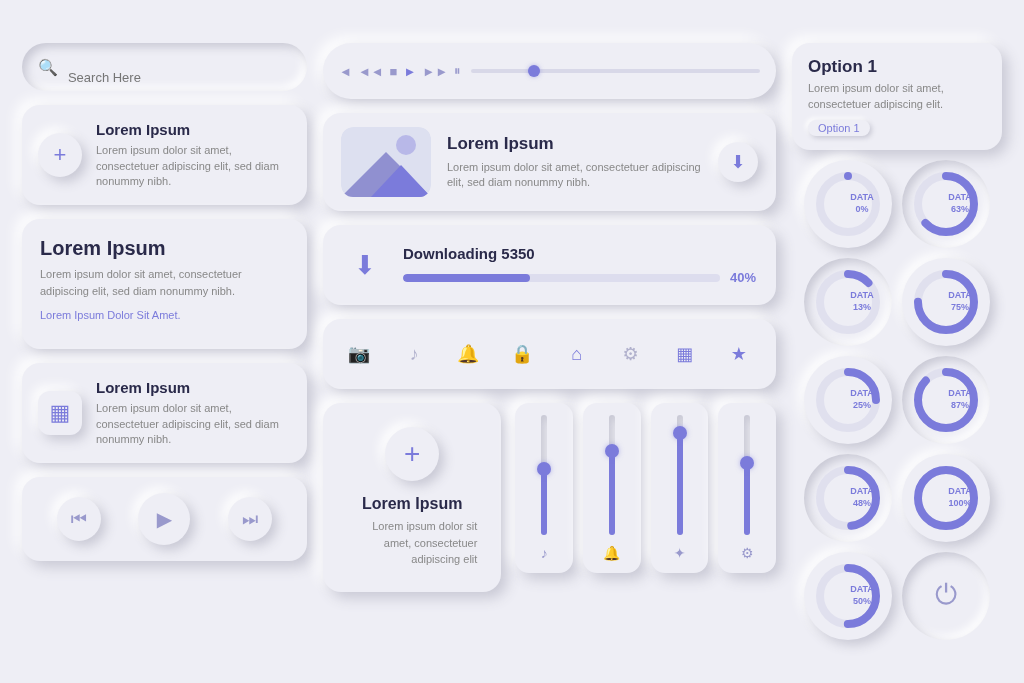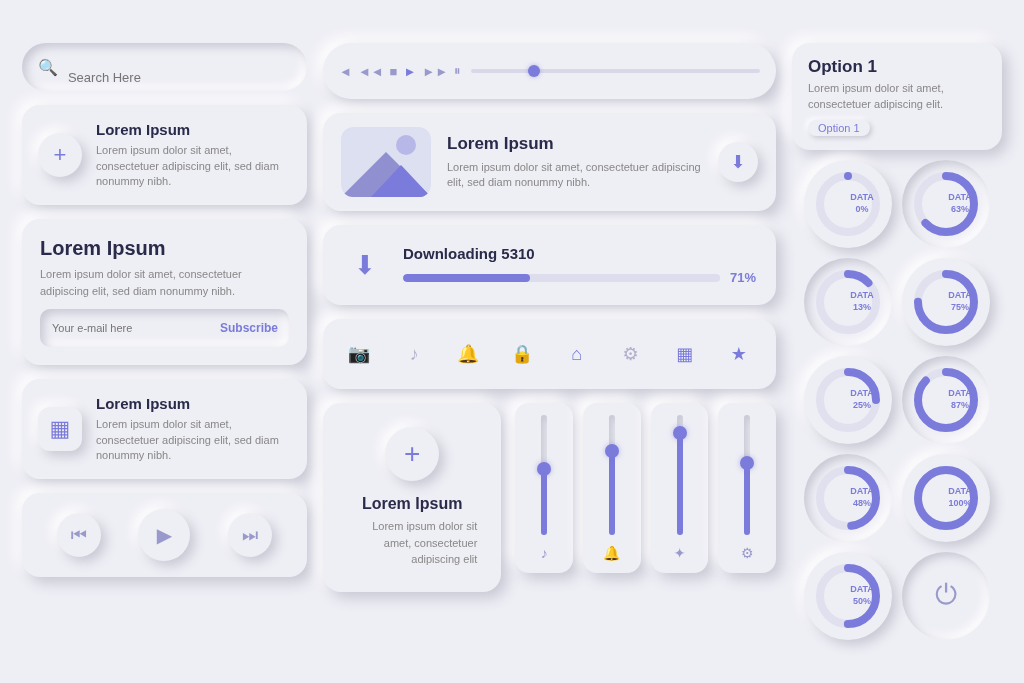--- a/index.html
+++ b/index.html
@@ -392,25 +392,21 @@
       </div>
       <div>
         <strong style="font-size:15px; color:#2a2a4a;">Lorem Ipsum</strong>
         <p class="text-sm" style="margin-top:4px;">Lorem ipsum dolor sit amet, consectetuer adipiscing elit, sed diam nonummy nibh.</p>
       </div>
     </div>
 
     <div class="newsletter-card neu-out">
       <h2>Lorem Ipsum</h2>
       <p>Lorem ipsum dolor sit amet, consectetuer adipiscing elit, sed diam nonummy nibh.</p>
-      <div class="email-row neu-in">
-        <input type="email" style="flex: 1 1 0%; border: none; background: transparent; outline: none; padding: 0px 12px; font-size: 11px; color: rgb(170, 170, 170);" placeholder="Your e-mail here">
-        <div class="divider"></div>
-        <button style="border:none; background:transparent; color:#7b7bdb; font-size:12px; font-weight:600; padding:0 14px; cursor:pointer;">Subscribe</button>
-      </div>
+      <a href="#" class="text-link" style="display:block; margin-bottom:10px;">Lorem Ipsum Dolor Sit Amet.</a>
     </div>
 
     <div class="media-card neu-out">
       <div class="icon-sq neu-circle" style="width:44px; height:44px; display:flex; align-items:center; justify-content:center; font-size:22px; color:#7b7bdb;">
         <span>▦</span>
       </div>
       <div>
         <strong style="font-size:15px; color:#2a2a4a;">Lorem Ipsum</strong>
         <p class="text-sm" style="margin-top:4px;">Lorem ipsum dolor sit amet, consectetuer adipiscing elit, sed diam nonummy nibh.</p>
       </div>
@@ -457,26 +453,26 @@
       <div>
         <strong style="font-size:17px; color:#2a2a4a;">Lorem Ipsum</strong>
         <p class="text-sm" style="margin-top:6px;">Lorem ipsum dolor sit amet, consectetuer adipiscing elit, sed diam nonummy nibh.</p>
       </div>
       <div class="download-btn neu-circle" style="color:#7b7bdb; font-size:18px; margin-left:auto;">⬇</div>
     </div>
 
     <div class="download-card neu-out">
       <div class="download-icon" style="color:#7b7bdb; font-size:26px;">⬇</div>
       <div class="download-info">
-        <h3>Downloading 5310</h3>
+        <h3>Downloading 5350</h3>
         <div style="display:flex; align-items:center;">
           <div class="progress-bar-bg" style="flex:1;">
             <div class="progress-bar-fill" style="width: 40%;"></div>
           </div>
-          <span class="pct">71%</span>
+          <span class="pct">40%</span>
         </div>
       </div>
     </div>
 
     <div class="icons-row neu-out">
       <div class="icon-btn" style="color:#b0b0cc;">📷</div>
       <div class="icon-btn" style="color:#b0b0cc;">♪</div>
       <div class="icon-btn" style="color:#b0b0cc;">🔔</div>
       <div class="icon-btn" style="color:#b0b0cc;">🔒</div>
       <div class="icon-btn active-icon" style="color:#7b7bdb;">⌂</div>

